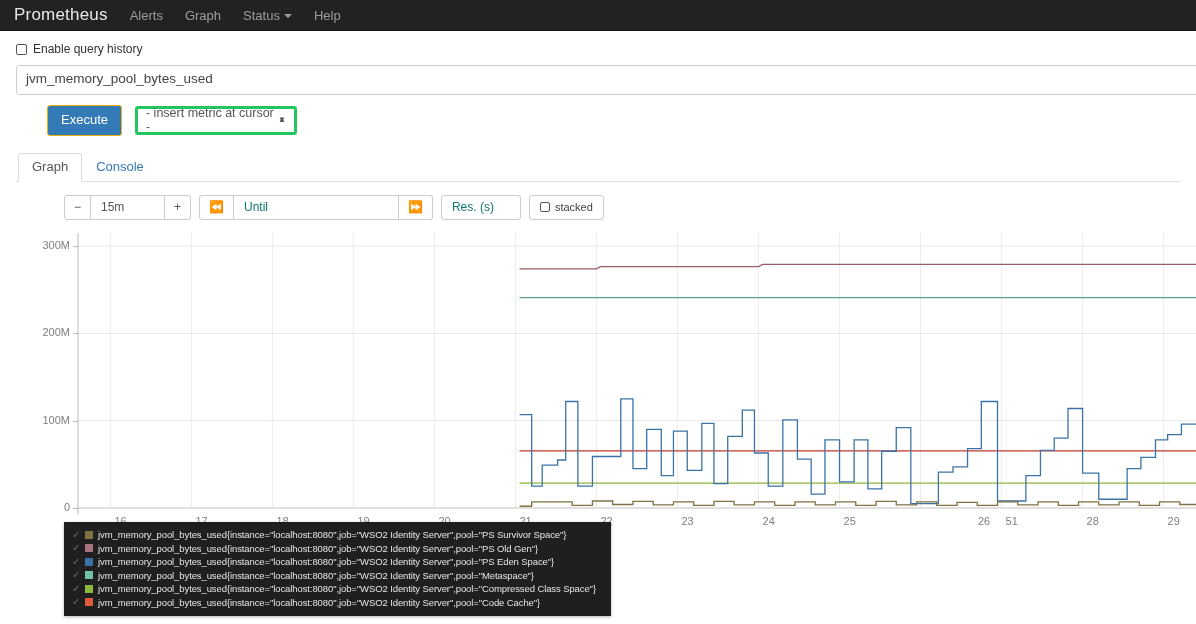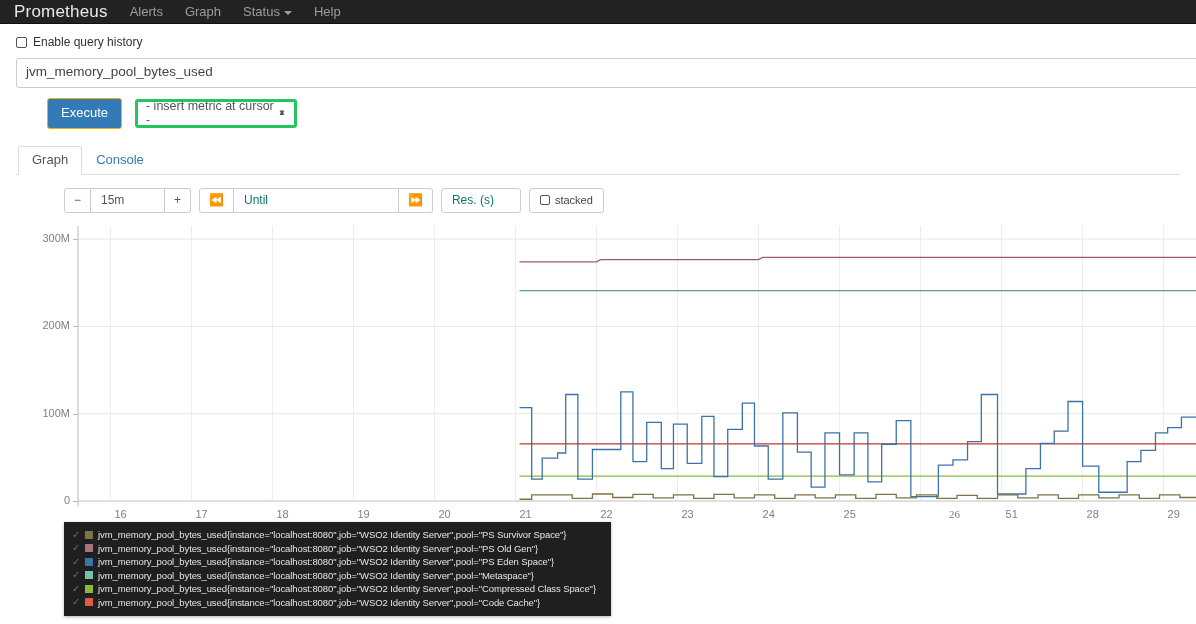--- a/index.html
+++ b/index.html
@@ -9,21 +9,21 @@
     height: 624px;
     overflow: hidden;
     background: #ffffff;
     font-family: "Liberation Sans", sans-serif;
     font-size: 13px;
     color: #333;
   }
 
   
   .navbar {
-    height: 24px;
+    height: 31px;
     background: #222222;
     display: flex;
     align-items: center;
     padding: 0 0 0 14px;
     border-bottom: 1px solid #111;
   }
   .brand {
     color: #e8e8e8;
     font-size: 17px;
     letter-spacing: .2px;
@@ -353,21 +353,21 @@
         <div class="xlab" style="left: 98.4058px; top: 285px;">16</div>
         <div class="xlab" style="left: 179.42px; top: 285px;">17</div>
         <div class="xlab" style="left: 260.435px; top: 285px;">18</div>
         <div class="xlab" style="left: 341.449px; top: 285px;">19</div>
         <div class="xlab" style="left: 422.464px; top: 285px;">20</div>
         <div class="xlab" style="left: 503.478px; top: 285px;">21</div>
         <div class="xlab" style="left: 584.493px; top: 285px;">22</div>
         <div class="xlab" style="left: 665.507px; top: 285px;">23</div>
         <div class="xlab" style="left: 746.522px; top: 285px;">24</div>
         <div class="xlab" style="left: 827.536px; top: 285px;">25</div>
-        <div class="xlab" style="left: 933px; top: 285px; font-family: Liberation Serif, serif;">26</div>
+        <div class="xlab" style="left: 962px; top: 285px;">26</div>
         <div class="xlab" style="left: 989.565px; top: 285px;">51</div>
         <div class="xlab" style="left: 1070.58px; top: 285px;">28</div>
         <div class="xlab" style="left: 1151.59px; top: 285px;">29</div>
       </div>
   </div>
 
 </div>
 
 <div class="legend" id="legend">
     <div class="lrow">

